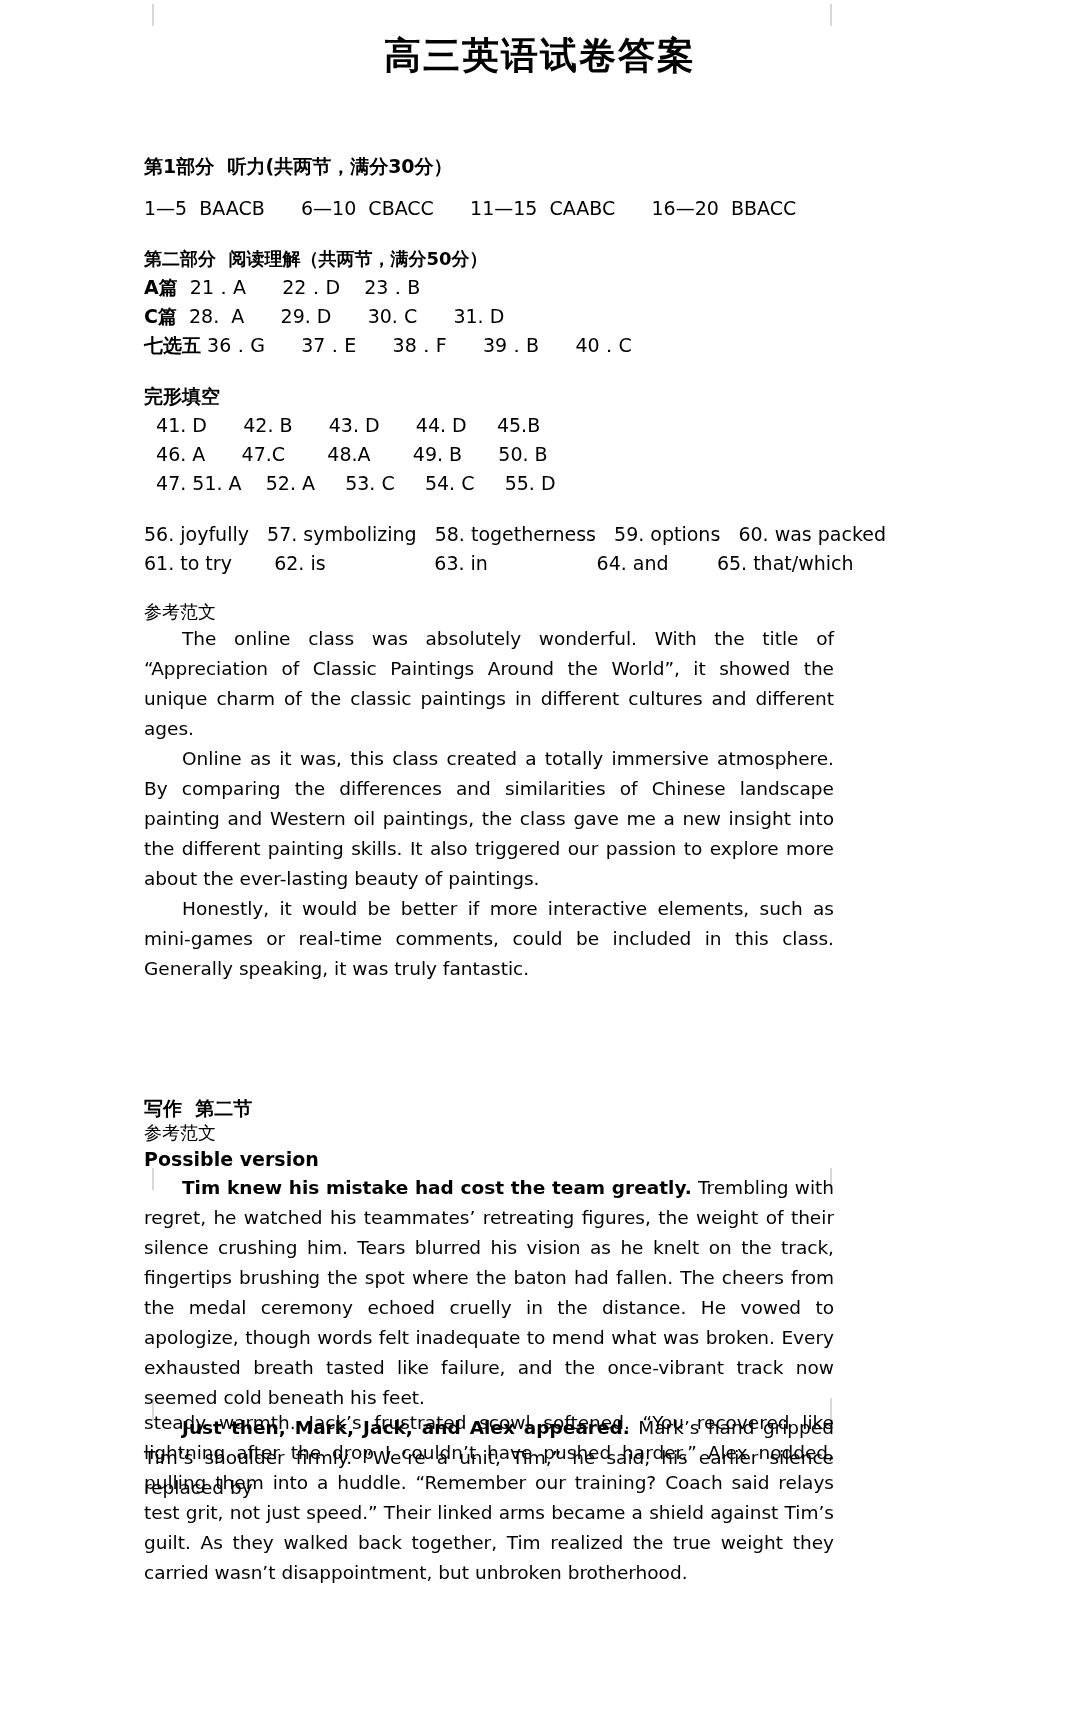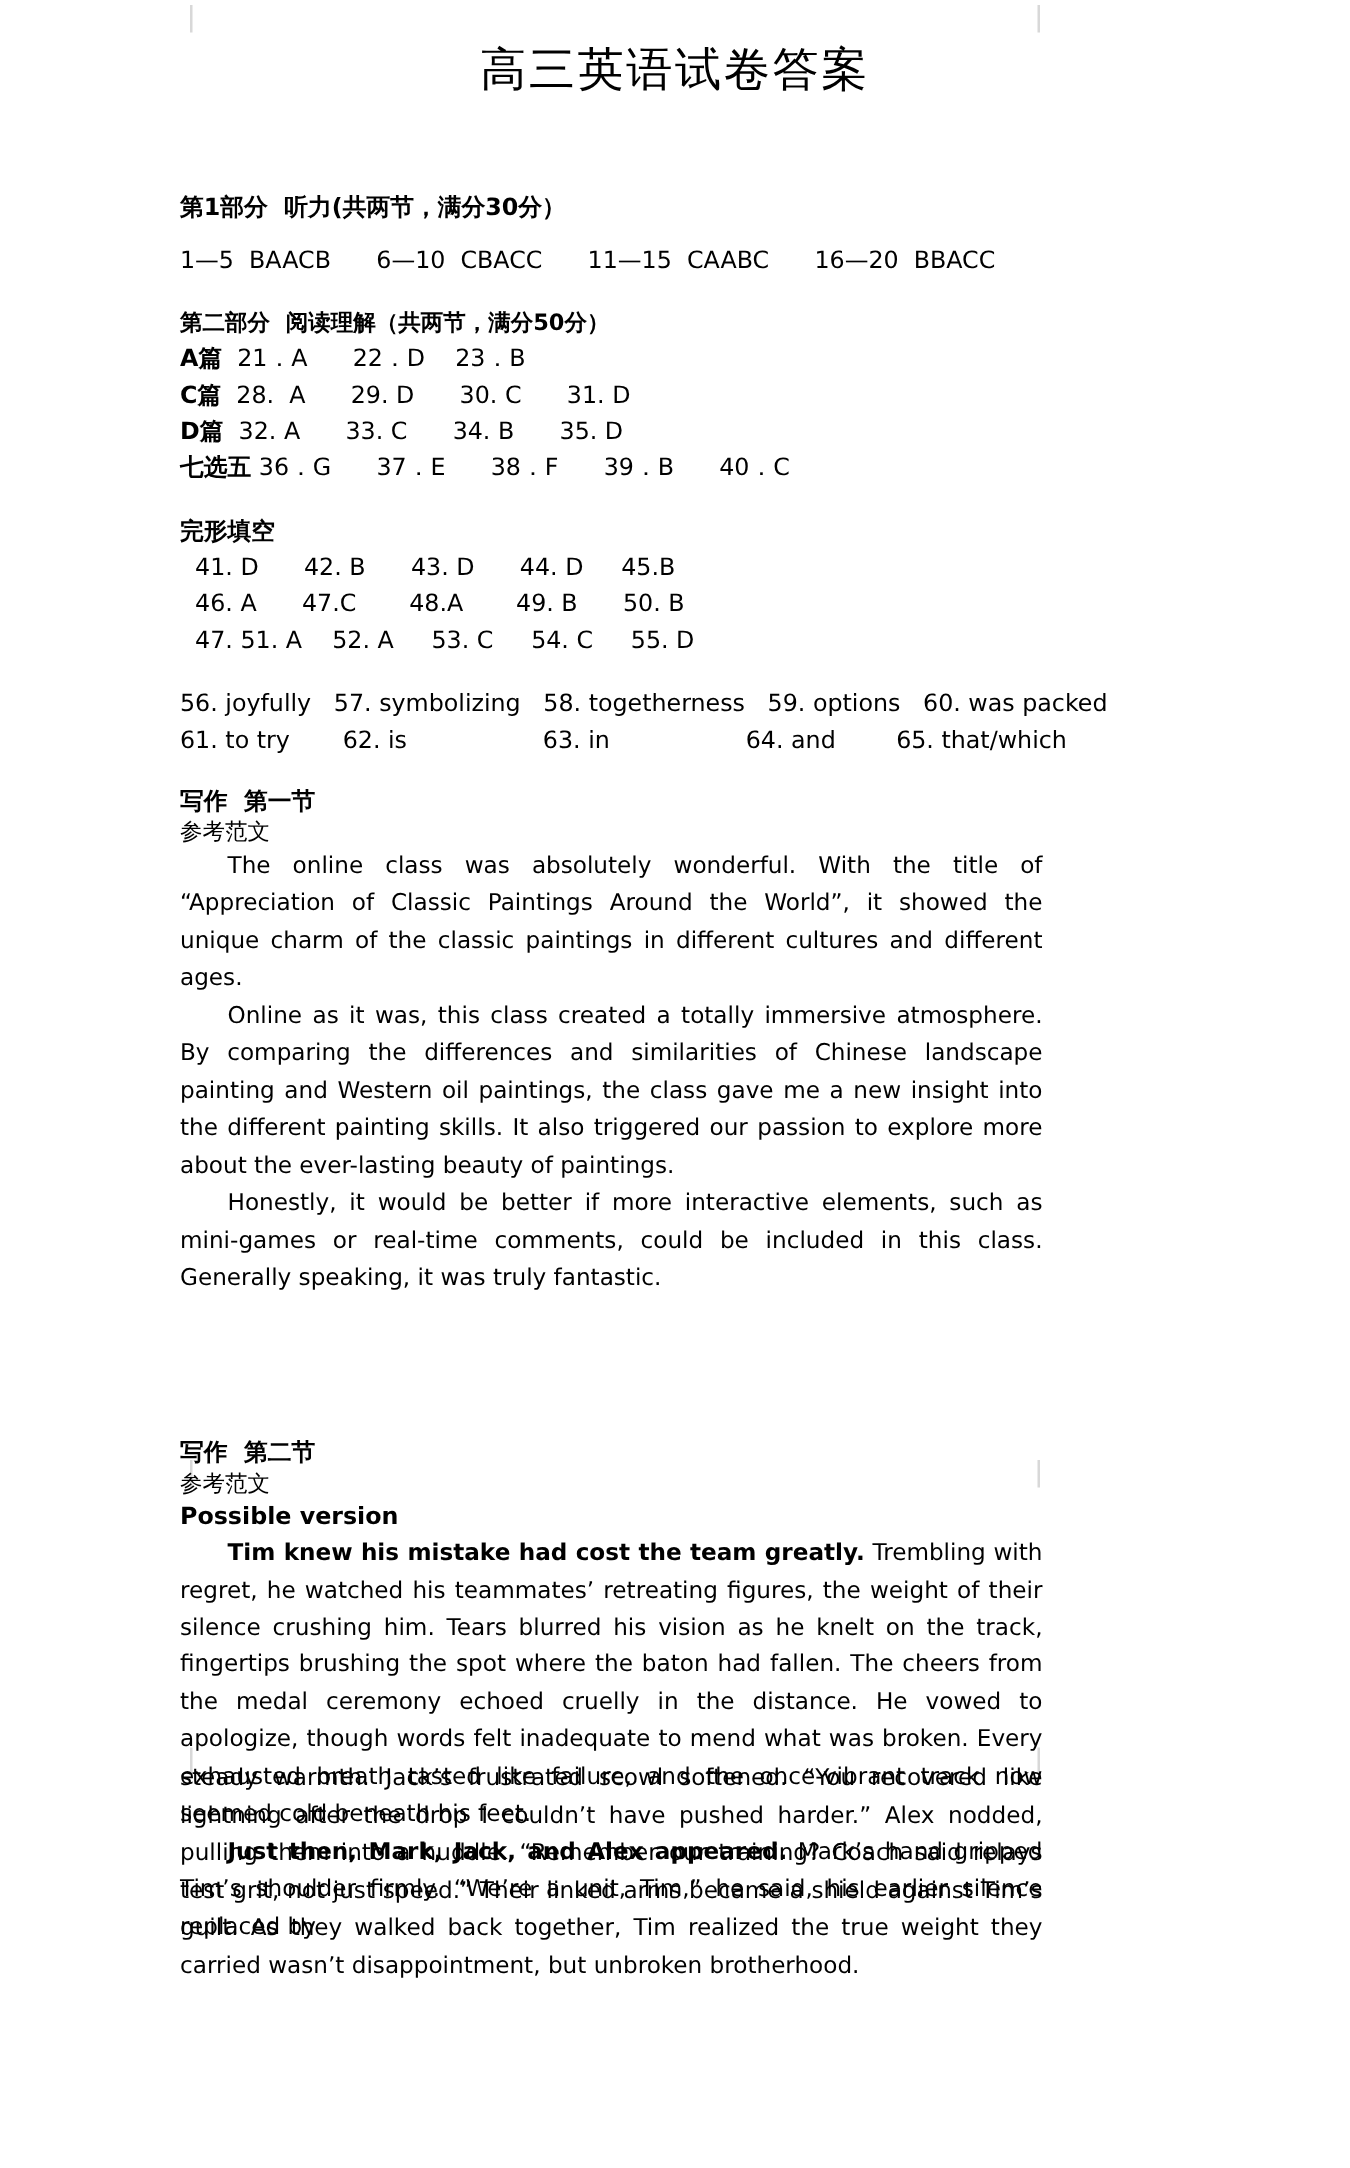--- a/index.html
+++ b/index.html
@@ -34,21 +34,21 @@
   .cm-bl { left: 152px; top: 1398px; height: 22px; }
   .cm-br { left: 830px; top: 1398px; height: 22px; }
 
   .doc-title {
     position: absolute;
     left: 0;
     top: 34px;
     width: 1080px;
     text-align: center;
     font-size: 37px;
-    font-weight: normal;
+    font-weight: bold;
     letter-spacing: 2px;
     line-height: 1.2;
   }
 
   .body-col {
     position: absolute;
     left: 144px;
     top: 152px;
     width: 690px;
   }
@@ -135,38 +135,36 @@
 
     <p class="sec-head">第1部分  听力(共两节，满分30分）</p>
     <div class="gap-sm"></div>
     <p class="ans-line">1—5  BAACB      6—10  CBACC      11—15  CAABC      16—20  BBACC</p>
 
     <div class="gap-md"></div>
 
     <p class="sec-head-lite">第二部分  阅读理解（共两节，满分50分）</p>
     <p class="ans-line"><span class="tag">A篇</span><span>  21．A      22．D    23．B</span></p>
     <p class="ans-line"><span class="tag">C篇</span><span>  28.  A      29. D      30. C      31. D</span></p>
-    <p class="ans-line"><span class="tag">D篇</span><span>  32. A      33. C      34. B      35. D</span></p>
     <p class="ans-line"><span class="tag">七选五</span><span> 36．G      37．E      38．F      39．B      40．C</span></p>
 
     <div class="gap-md"></div>
 
     <p class="sec-head">完形填空</p>
     <p class="ans-line">  41. D      42. B      43. D      44. D     45.B</p>
     <p class="ans-line">  46. A      47.C       48.A       49. B      50. B</p>
     <p class="ans-line">  47. 51. A    52. A     53. C     54. C     55. D</p>
 
     <div class="gap-md"></div>
 
     <p class="ans-line">56. joyfully   57. symbolizing   58. togetherness   59. options   60. was packed</p>
     <p class="ans-line">61. to try       62. is                  63. in                  64. and        65. that/which</p>
 
     <div class="gap-md"></div>
 
-    <p class="essay-head">写作  第一节</p>
     <p class="essay-sub">参考范文</p>
     <p class="para">The online class was absolutely wonderful. With the title of “Appreciation of Classic Paintings Around the World”, it showed the unique charm of the classic paintings in different cultures and different ages.</p>
     <p class="para">Online as it was, this class created a totally immersive atmosphere. By comparing the differences and similarities of Chinese landscape painting and Western oil paintings, the class gave me a new insight into the different painting skills. It also triggered our passion to explore more about the ever-lasting beauty of paintings.</p>
     <p class="para">Honestly, it would be better if more interactive elements, such as mini-games or real-time comments, could be included in this class. Generally speaking, it was truly fantastic.</p>
 
     <div style="height:112px"></div>
 
     <p class="essay-head">写作  第二节</p>
     <p class="essay-sub">参考范文</p>
     <p class="essay-label">Possible version</p>

